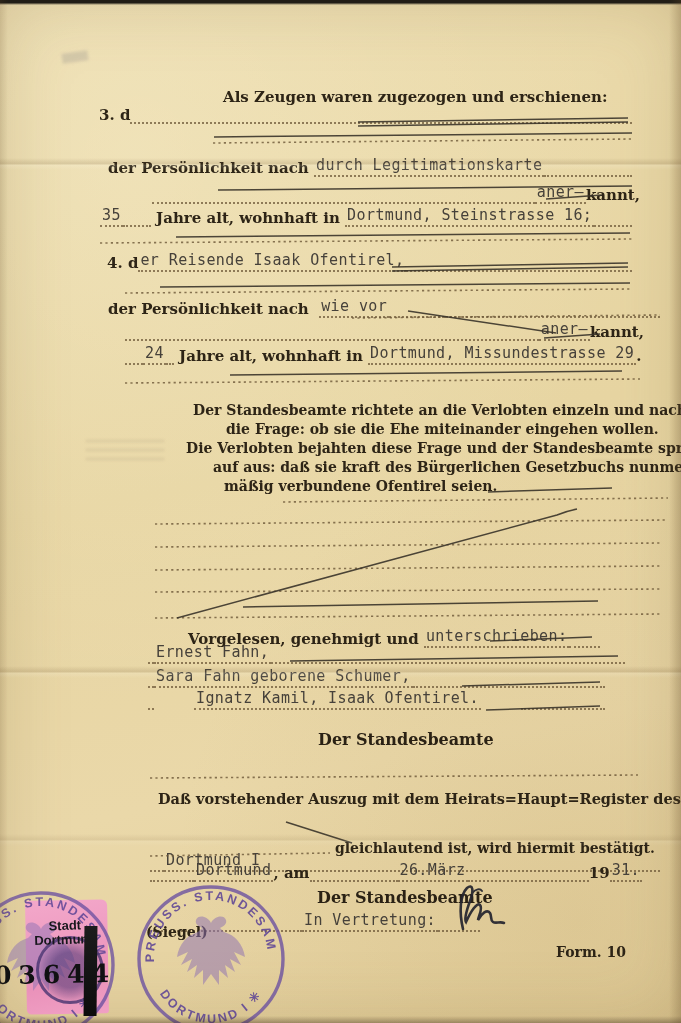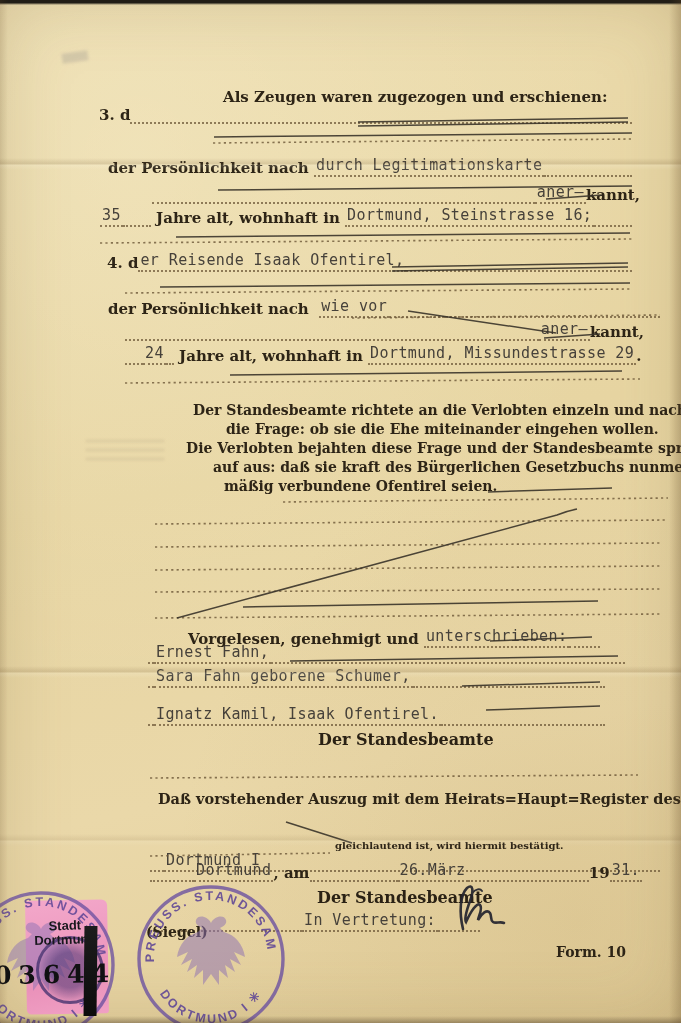--- a/index.html
+++ b/index.html
@@ -120,35 +120,35 @@
     <span class="p">Vorgelesen, genehmigt und</span>
       <span class="p">&nbsp;</span>
     <span class="t">unterschrieben:</span>
     <div class="dots"></div>
   </div>
   <div class="row" style="left:148px;top:668px;width:457px;">
     <div class="dots fix" style="width:6px;"></div>
     <span class="t">Sara Fahn geborene Schumer,</span>
     <div class="dots"></div>
   </div>
-  <div class="row" style="left:148px;top:706px;width:457px;">
+  <div class="row" style="left:148px;top:690px;width:457px;gap:40px;">
     <div class="dots fix" style="width:6px;"></div>
     <span class="t">Ignatz Kamil, Isaak Ofentirel.</span>
     <div class="dots"></div>
   </div>
 
   <div class="title" style="left:318px;top:730px;">Der Standesbeamte</div>
 
   <div class="par" style="left:158px;top:790px;font-size:14.5px;">Daß vorstehender Auszug mit dem Heirats=Haupt=Register des Standesamts zu</div>
   <div class="row" style="left:150px;top:812px;width:510px;margin-top:40px;">
     <div class="dots fix" style="width:14px;"></div>
     <span class="t">Dortmund I</span>
     <div class="dots"></div>
   </div>
-  <div class="par" style="left:335px;top:840px;font-size:10px;">gleichlautend ist, wird hiermit bestätigt.</div>
+  <div class="par" style="left:335px;top:840px;font-size:14px;">gleichlautend ist, wird hiermit bestätigt.</div>
   <div class="row" style="left:150px;top:862px;width:492px;">
     <div class="dots fix" style="width:44px;"></div>
     <span class="t">Dortmund</span>
     <span class="p">, am</span>
     <div class="dots fix" style="width:88px;"></div>
     <span class="t">26.März</span>
     <div class="dots"></div>
     <span class="p">19</span>
     <span class="t">31.</span>
   </div>

